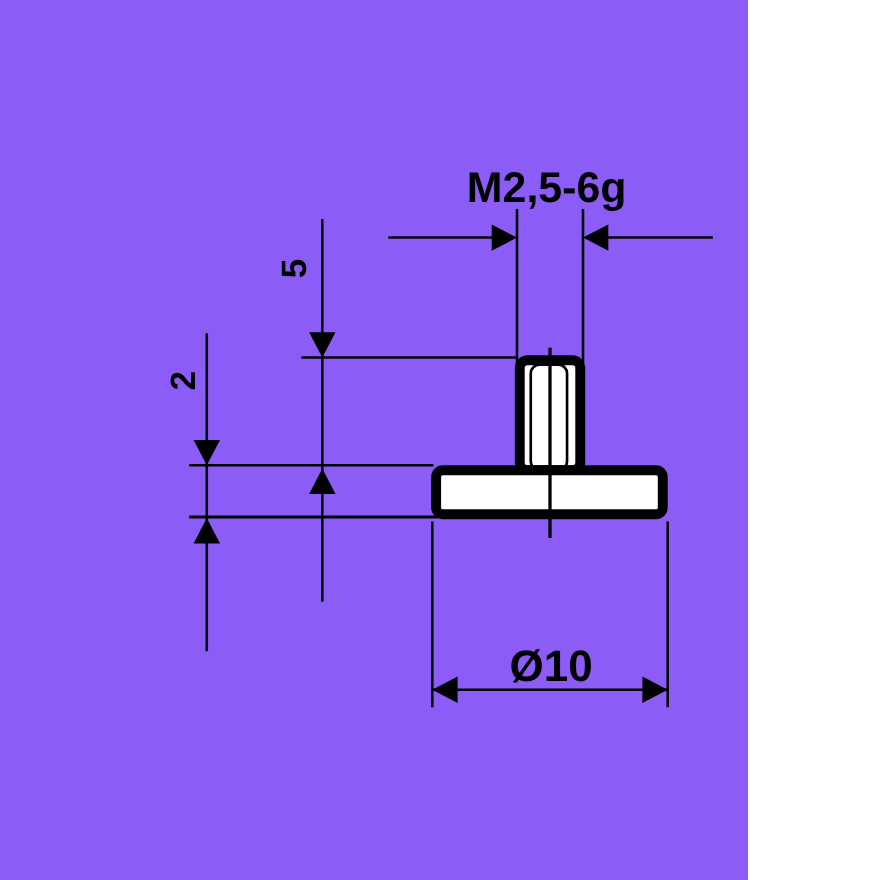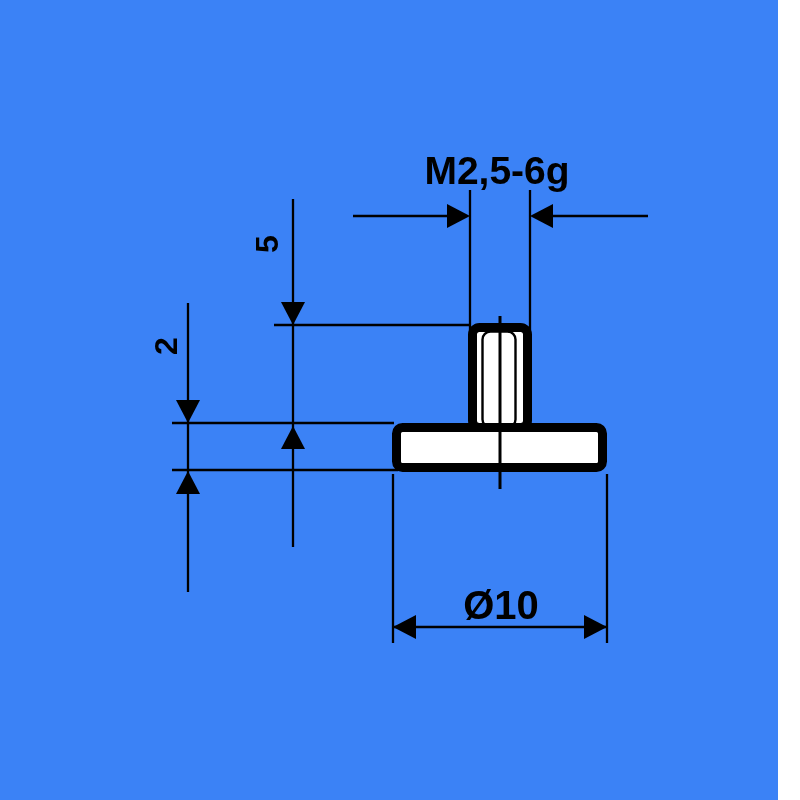--- a/index.html
+++ b/index.html
@@ -5,23 +5,23 @@
   html, body {
     margin: 0;
     padding: 0;
     width: 800px;
     height: 800px;
     background: #ffffff;
     font-family: "Liberation Sans", sans-serif;
   }
   .drawing-stage {
     position: relative;
-    width: 778px;
+    width: 680px;
     height: 800px;
-    background: #3b82f6;
+    background: #8b5cf6;
   }
   svg { display: block; }
   .thin  { stroke: #000000; stroke-width: 2.3; fill: none; }
   .thin26{ stroke: #000000; stroke-width: 2.6; fill: none; }
   .center{ stroke: #000000; stroke-width: 3;   fill: none; }
   .thick { stroke: #000000; stroke-width: 9;   fill: #ffffff; }
   .thread{ stroke: #000000; stroke-width: 2.4; fill: none; }
   .arrow { fill: #000000; stroke: none; }
   .lbl   { fill: #000000; font-weight: bold; }
   .lbl-big   { font-size: 39px; }

